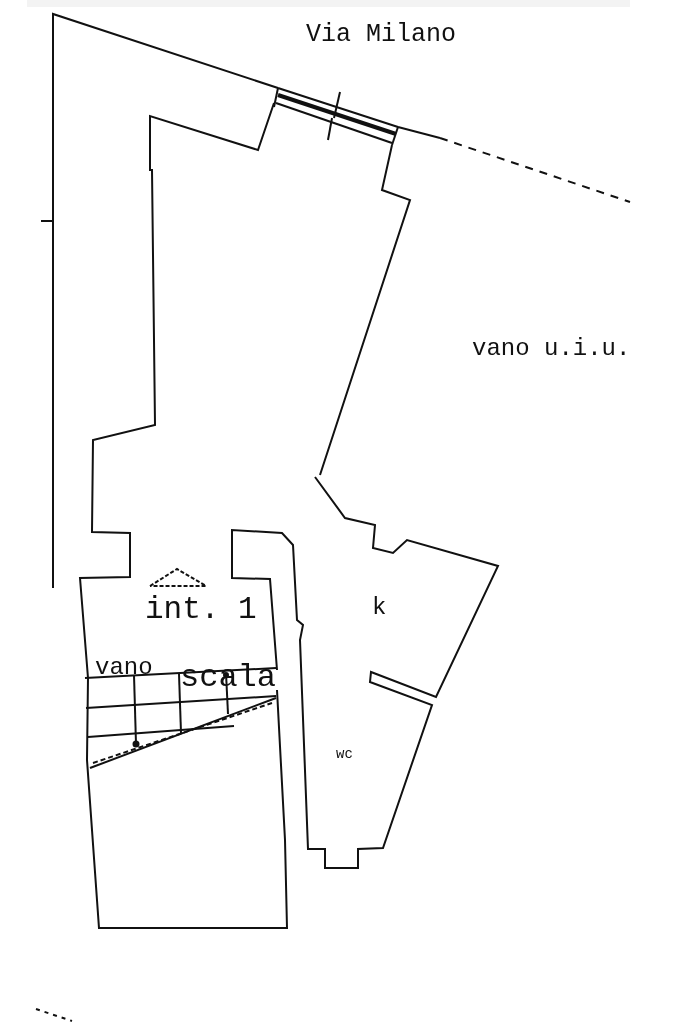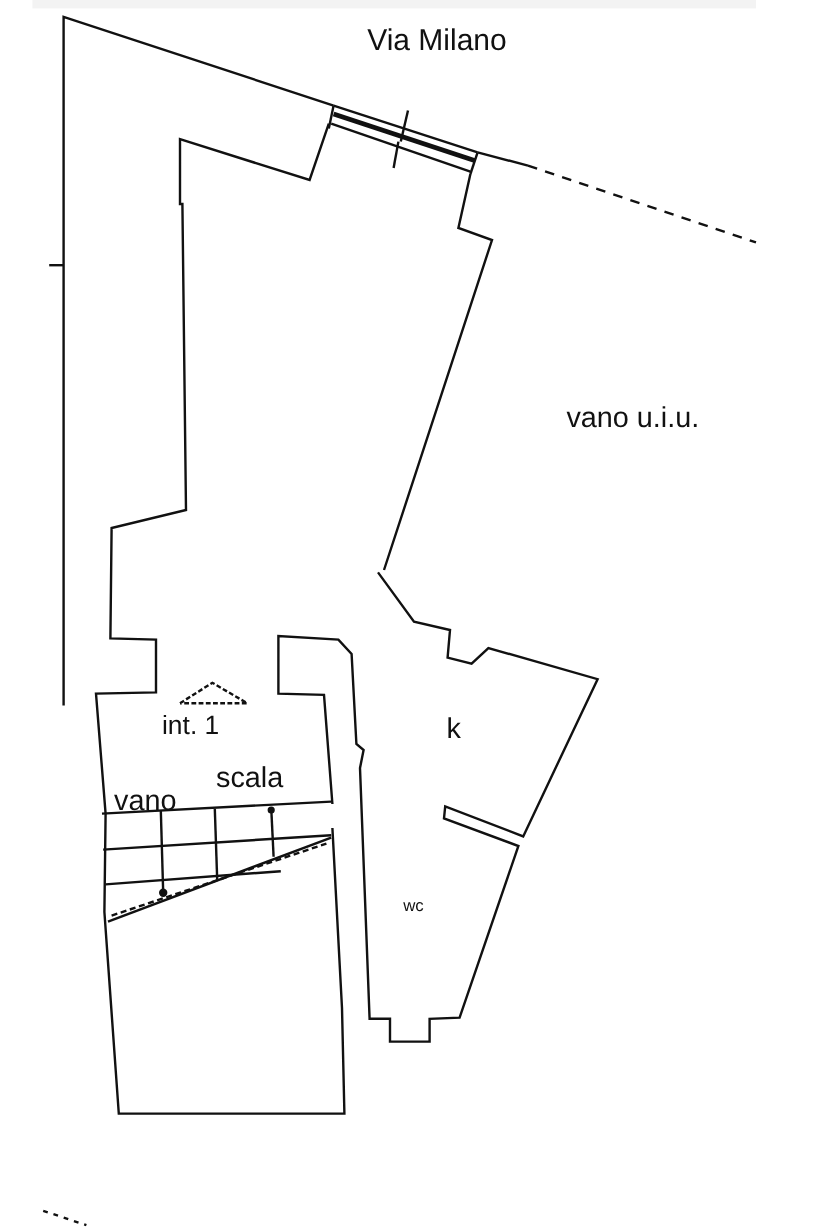--- a/index.html
+++ b/index.html
@@ -1,24 +1,24 @@
 <!DOCTYPE html>
 <html><head>
   <meta charset="utf-8">
   <style>
     html, body { margin: 0; padding: 0; background: #ffffff; }
     body { width: 683px; height: 1023px; position: relative; overflow: hidden; font-family: "Liberation Sans", sans-serif; }
     .topbar { position: absolute; left: 27px; top: 0; width: 603px; height: 7px; background: #f3f3f3; }
     svg.plan { position: absolute; left: 0; top: 0; }
-    .lbl { position: absolute; color: #111; font-family: Liberation Sans, sans-serif; white-space: nowrap; line-height: 1; text-align: center; }
+    .lbl { position: absolute; color: #111; font-family: Liberation Mono, monospace; white-space: nowrap; line-height: 1; text-align: center; }
     .lbl-street { left: 306px; top: 22px; font-size: 25px; }
     .lbl-altra { left: 472px; top: 337px; font-size: 24px; }
-    .lbl-int { left: 135px; top: 594px; font-size: 22px; }
+    .lbl-int { left: 145px; top: 594px; font-size: 31px; }
     .lbl-vano { left: 95px; top: 656px; font-size: 24px; }
-    .lbl-scala { left: 180px; top: 637px; font-size: 24px; }
+    .lbl-scala { left: 180px; top: 662px; font-size: 32px; }
     .lbl-k { left: 372px; top: 596px; font-size: 24px; }
     .lbl-wc { left: 336px; top: 747px; font-size: 14px; }
   </style>
 </head>
 <body>
 
 <div class="topbar"></div>
 
 <svg class="plan" width="683" height="1023" viewBox="0 0 683 1023" fill="none" stroke="#111" stroke-width="2" stroke-linejoin="miter">
 

